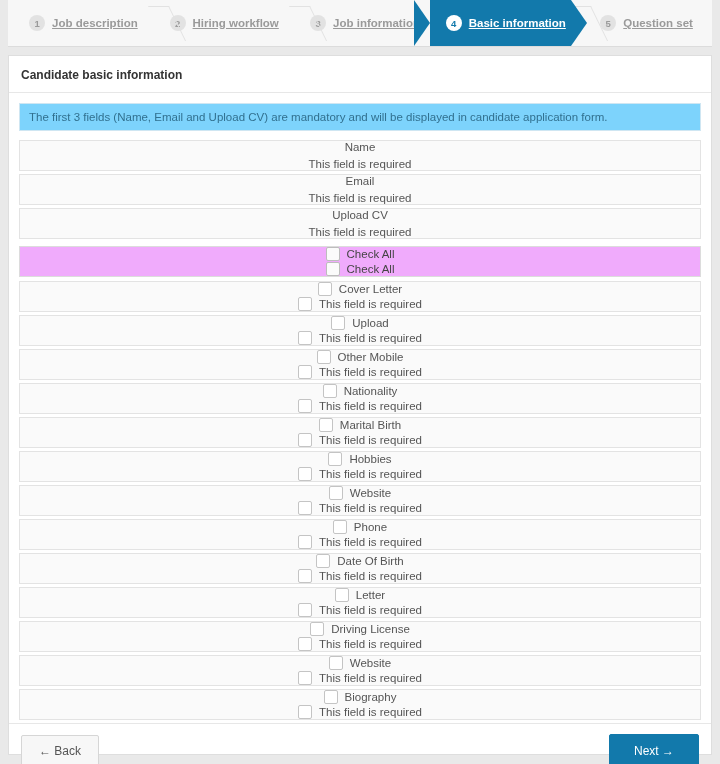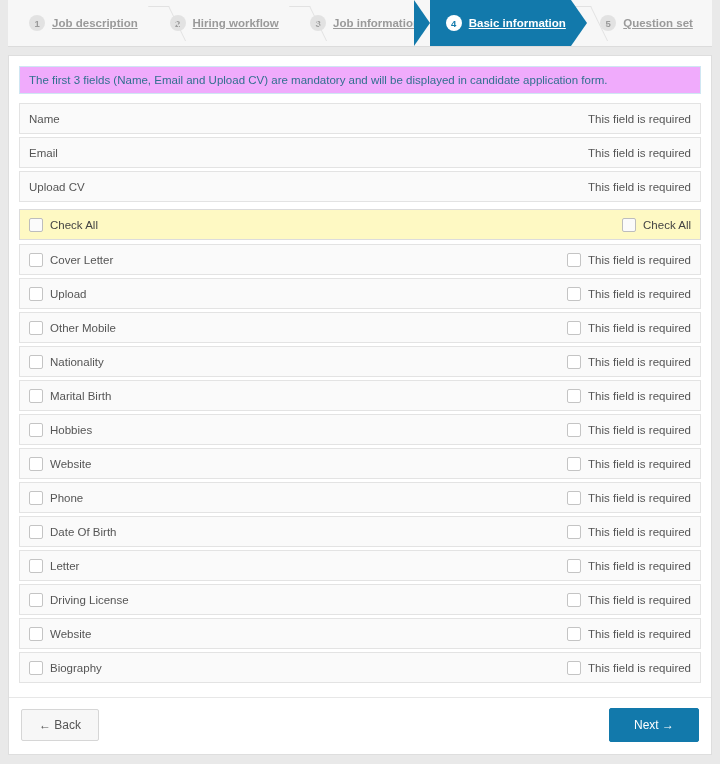--- a/index.html
+++ b/index.html
@@ -120,39 +120,40 @@
     font-weight: bold;
     color: #333333;
     border-bottom: 1px solid #e7e7e7;
   }
   .card-body {
     padding: 10px 10px 0 10px;
     flex: 1 1 auto;
   }
 
   .alert {
-    background: #f0abfc;
+    background: #7dd3fc;
     border: 1px solid #cfe6f2;
     color: #31708f;
     font-size: 11.5px;
     padding: 7px 9px;
     margin-bottom: 9px;
   }
 
   
   .row {
     height: 31px;
     border: 1px solid #e3e3e3;
     background: #fafafa;
     display: flex;
     align-items: center;
     justify-content: space-between;
     padding: 0 9px;
     margin-bottom: 3px;
     box-sizing: border-box;
+    flex-direction: column;
   }
   .row-left, .row-right {
     display: flex;
     align-items: center;
     gap: 7px;
   }
   .row-label {
     font-size: 11.5px;
     color: #555555;
   }
@@ -163,21 +164,21 @@
   .cb {
     width: 12px;
     height: 12px;
     border: 1px solid #c4c4c4;
     background: #ffffff;
     border-radius: 2px;
     flex: none;
     display: inline-block;
   }
   .row.checkall {
-    background: #fef9c3;
+    background: #f0abfc;
     border-color: #dcdcdc;
     margin-top: 7px;
     margin-bottom: 4px;
   }
   .row.checkall .cb { border-color: #bdbdbd; background: #fbfbfb; }
   .row.checkall .row-label { color: #444444; }
 
   
   .card-footer {
     border-top: 1px solid #e7e7e7;
@@ -228,20 +229,21 @@
       <span class="step-label">Basic information</span>
     </div>
     <div class="step">
       <span class="num">5</span>
       <span class="step-label">Question set</span>
     </div>
   </div>
 
 <div class="card">
 
+  <div class="card-title">Candidate basic information</div>
 
   <div class="card-body">
 
     <div class="alert">The first 3 fields (Name, Email and Upload CV) are mandatory and will be displayed in candidate application form.</div>
 
     <div id="mandatory-list">
         <div class="row">
           <div class="row-left">
             <span class="row-label">Name</span>
           </div>

